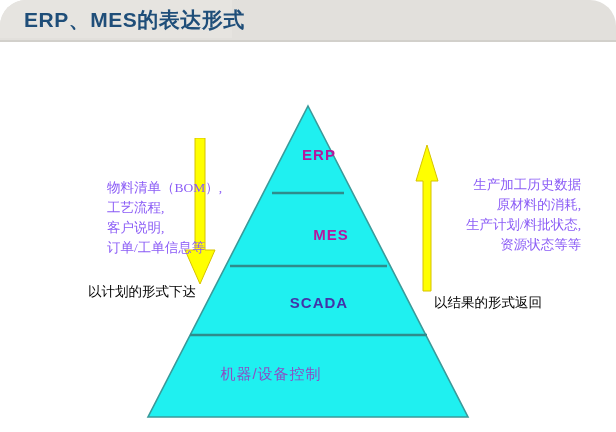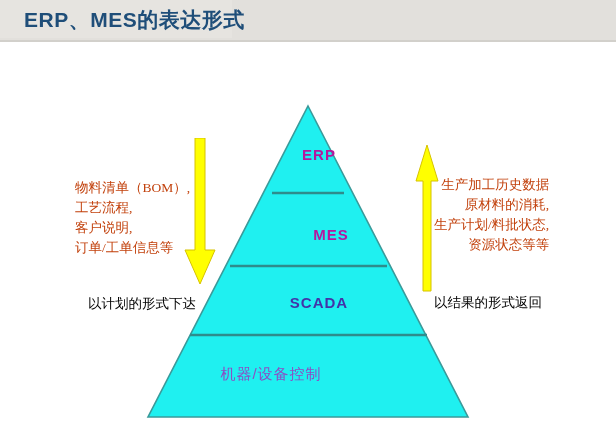--- a/index.html
+++ b/index.html
@@ -7,20 +7,21 @@
     padding: 0;
     background: #ffffff;
   }
   #slide {
     position: relative;
     width: 616px;
     height: 432px;
     background: #ffffff;
     overflow: hidden;
     font-family: "Liberation Sans", sans-serif;
+    border-radius: 26px;
   }
 
   
   #title-band {
     position: absolute;
     left: 0;
     top: 0;
     width: 616px;
     height: 42px;
     background: #e2e0dc;
@@ -118,22 +119,23 @@
     left: 412px;
     top: 145px;
   }
 
   
   .side-text {
     position: absolute;
     font-family: "Liberation Serif", serif;
     font-size: 13.5px;
     line-height: 20px;
-    color: #c2410c;
-    white-space: nowrap;
+    color: #8b5cf6;
+    white-space: nowrap;
+    margin-left: 32px;
   }
   #text-left {
     left: 75px;
     top: 178px;
     text-align: left;
   }
   #text-right {
     left: 434px;
     top: 175px;
     text-align: right;
@@ -141,21 +143,20 @@
   .caption {
     position: absolute;
     font-family: "Liberation Serif", serif;
     font-size: 13.5px;
     color: #000000;
     white-space: nowrap;
   }
   #caption-left {
     left: 88px;
     top: 283px;
-    margin-top: 12px;
   }
   #caption-right {
     left: 434px;
     top: 294px;
   }
 </style>
 </head>
 <body>
 
 <div id="slide">

